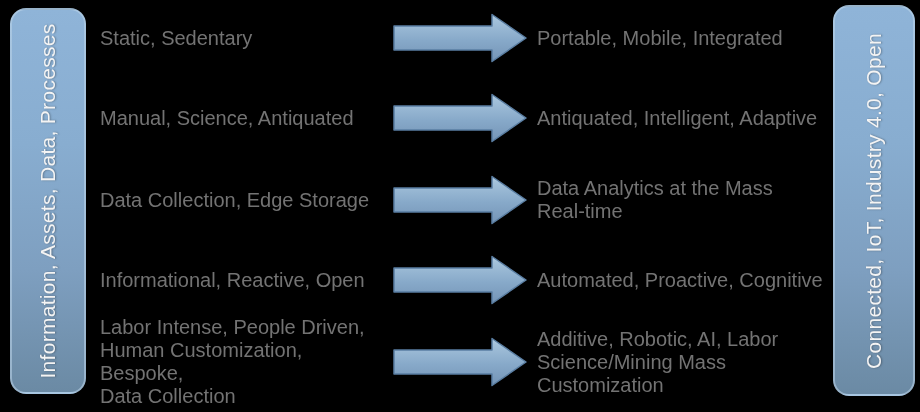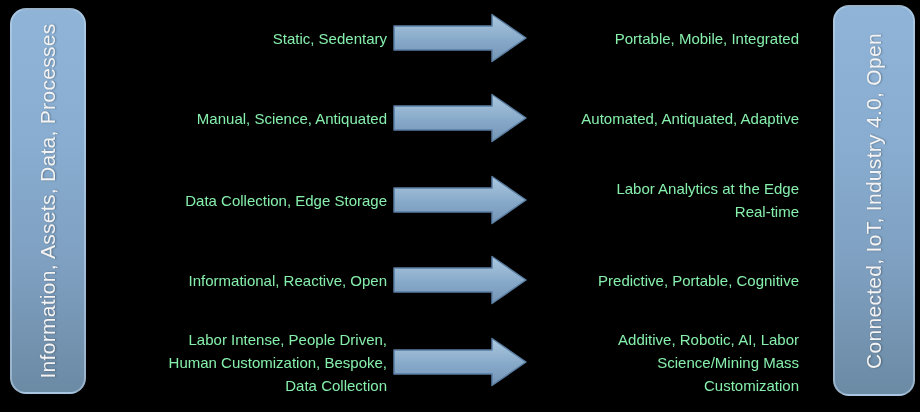--- a/index.html
+++ b/index.html
@@ -45,28 +45,28 @@
     height: 0;
   }
   .row-1 { top: 38px; }
   .row-2 { top: 118px; }
   .row-3 { top: 200px; }
   .row-4 { top: 280px; }
   .row-5 { top: 362px; }
   .cell {
     position: absolute;
     transform: translateY(-50%);
-    color: #86efac;
-    font-size: 15px;
+    color: #737373;
+    font-size: 20px;
     line-height: 23px;
-    text-align: right;
+    text-align: left;
     white-space: pre-line;
   }
   .cell-left  { left: 100px; width: 287px; }
-  .cell-right { left: 511px; width: 288px; }
+  .cell-right { left: 537px; width: 288px; }
   .arrow {
     position: absolute;
     left: 392px;
     top: -26px;
     width: 136px;
     height: 52px;
   }
   .defs-holder {
     position: absolute;
     width: 0;
@@ -104,38 +104,38 @@
       <polygon points="2,14 100,14 100,2.5 134,26 100,49.5 100,38 2,38" fill="url(#arrowGrad)" stroke="#5a7ea2" stroke-width="1.5" stroke-linejoin="round"></polygon>
     </svg>
     <div class="cell cell-right">Portable, Mobile, Integrated</div>
   </div>
 
   <div class="row row-2">
     <div class="cell cell-left">Manual, Science, Antiquated</div>
     <svg class="arrow" viewBox="0 0 136 52">
       <polygon points="2,14 100,14 100,2.5 134,26 100,49.5 100,38 2,38" fill="url(#arrowGrad)" stroke="#5a7ea2" stroke-width="1.5" stroke-linejoin="round"></polygon>
     </svg>
-    <div class="cell cell-right">Automated, Antiquated, Adaptive</div>
+    <div class="cell cell-right">Antiquated, Intelligent, Adaptive</div>
   </div>
 
   <div class="row row-3">
     <div class="cell cell-left">Data Collection, Edge Storage</div>
     <svg class="arrow" viewBox="0 0 136 52">
       <polygon points="2,14 100,14 100,2.5 134,26 100,49.5 100,38 2,38" fill="url(#arrowGrad)" stroke="#5a7ea2" stroke-width="1.5" stroke-linejoin="round"></polygon>
     </svg>
-    <div class="cell cell-right">Labor Analytics at the Edge
+    <div class="cell cell-right">Data Analytics at the Mass
 Real-time</div>
   </div>
 
   <div class="row row-4">
     <div class="cell cell-left">Informational, Reactive, Open</div>
     <svg class="arrow" viewBox="0 0 136 52">
       <polygon points="2,14 100,14 100,2.5 134,26 100,49.5 100,38 2,38" fill="url(#arrowGrad)" stroke="#5a7ea2" stroke-width="1.5" stroke-linejoin="round"></polygon>
     </svg>
-    <div class="cell cell-right">Predictive, Portable, Cognitive</div>
+    <div class="cell cell-right">Automated, Proactive, Cognitive</div>
   </div>
 
   <div class="row row-5">
     <div class="cell cell-left">Labor Intense, People Driven,
 Human Customization, Bespoke,
 Data Collection</div>
     <svg class="arrow" viewBox="0 0 136 52">
       <polygon points="2,14 100,14 100,2.5 134,26 100,49.5 100,38 2,38" fill="url(#arrowGrad)" stroke="#5a7ea2" stroke-width="1.5" stroke-linejoin="round"></polygon>
     </svg>
     <div class="cell cell-right">Additive, Robotic, AI, Labor

